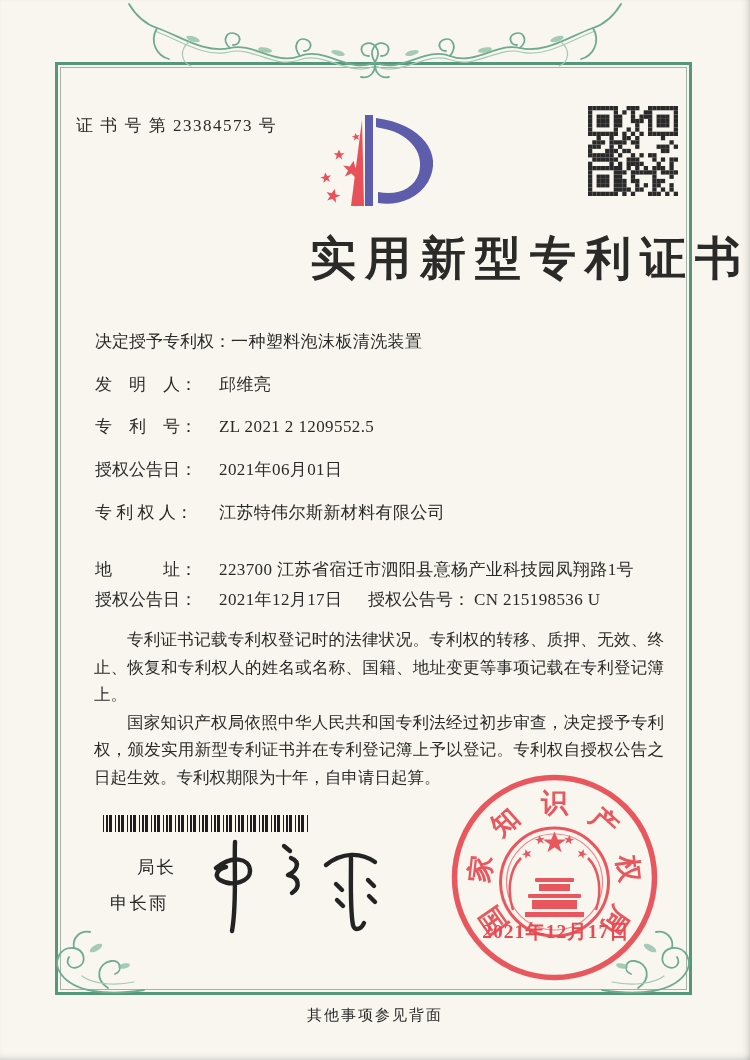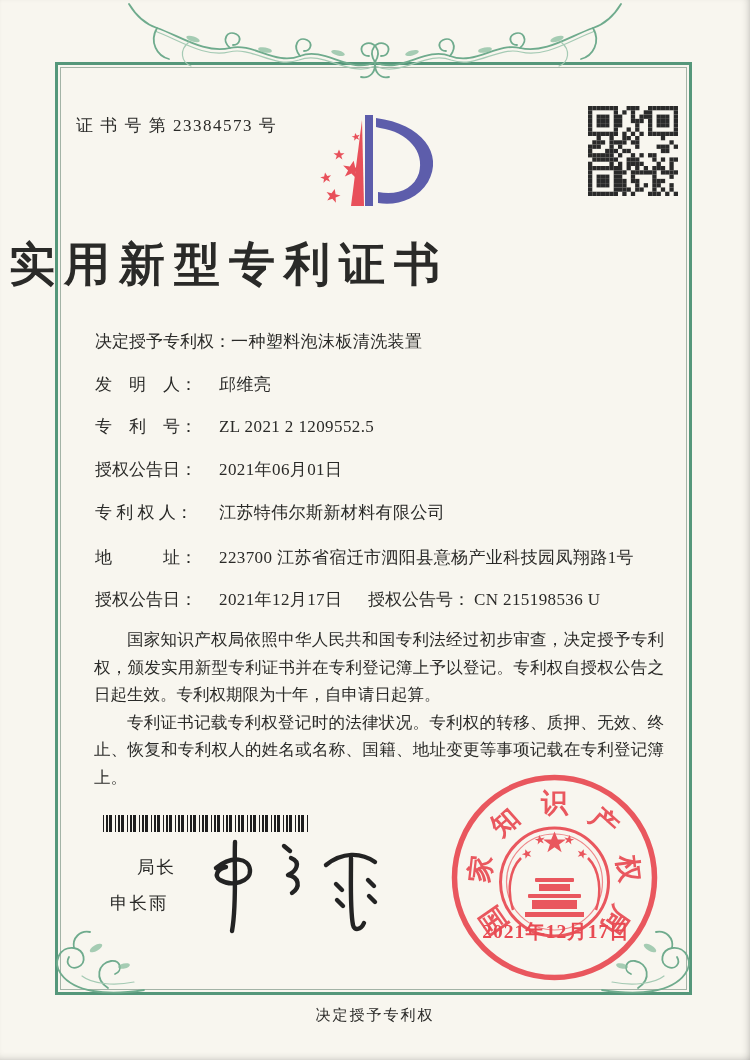--- a/index.html
+++ b/index.html
@@ -26,22 +26,22 @@
   #flourish-right{left:598px;top:926px;width:104px;height:74px;}
   .orn-stroke{fill:none;stroke:var(--ornament_green,#6fab8d);stroke-width:1.8;stroke-linecap:round;}
   .orn-stroke.lt{stroke:#a5cab4;stroke-width:1.2;}
   .orn-fill{fill:#8abd9f;opacity:.75;}
 
   
   #cert-no{position:absolute;left:76px;top:114px;font-size:17px;letter-spacing:1.5px;}
   #logo{position:absolute;left:298px;top:110px;width:175px;height:105px;}
   #qr{position:absolute;left:588px;top:106px;width:90px;height:90px;}
   #title{
-    position:absolute;left:0;right:0;top:228px;text-align:left;
-    font-size:46px;font-weight:600;letter-spacing:9px;text-indent:9px;margin-top:6px;
+    position:absolute;left:0;right:0;top:228px;text-align:right;
+    font-size:46px;font-weight:600;letter-spacing:9px;text-indent:9px;
   }
 
   
   #fields{position:absolute;left:95px;top:330px;width:575px;font-size:17px;}
   .field-row{position:absolute;left:0;white-space:nowrap;}
   .field-label{display:inline-block;min-width:124px;}
   .field-value{letter-spacing:.4px;}
   .grant-no{position:absolute;left:273px;top:0;white-space:nowrap;}
   .grant-no .field-label{min-width:0;margin-right:4px;}
 
@@ -394,34 +394,34 @@
     </div>
     <div class="field-row" style="top:85px">
       <span class="field-label">专　利　号：</span><span class="field-value">ZL 2021 2 1209552.5</span>
     </div>
     <div class="field-row" style="top:128px">
       <span class="field-label">授权公告日：</span><span class="field-value">2021年06月01日</span>
     </div>
     <div class="field-row" style="top:171px">
       <span class="field-label">专 利 权 人：</span><span class="field-value">江苏特伟尔斯新材料有限公司</span>
     </div>
-    <div class="field-row" style="top:216px">
+    <div class="field-row" style="top:228px">
       <span class="field-label">地　　　址：</span><span class="field-value">223700 江苏省宿迁市泗阳县意杨产业科技园凤翔路1号</span>
     </div>
     <div class="field-row" style="top:258px">
       <span class="field-label">授权公告日：</span><span class="field-value">2021年12月17日</span>
       <span class="grant-no">
         <span class="field-label">授权公告号：</span><span class="field-value">CN 215198536 U</span>
       </span>
     </div>
   </div>
 
   <div id="paragraphs">
+    <p>专利证书记载专利权登记时的法律状况。专利权的转移、质押、无效、终止、恢复和专利权人的姓名或名称、国籍、地址变更等事项记载在专利登记簿上。</p>
     <p>国家知识产权局依照中华人民共和国专利法经过初步审查，决定授予专利权，颁发实用新型专利证书并在专利登记簿上予以登记。专利权自授权公告之日起生效。专利权期限为十年，自申请日起算。</p>
-    <p>专利证书记载专利权登记时的法律状况。专利权的转移、质押、无效、终止、恢复和专利权人的姓名或名称、国籍、地址变更等事项记载在专利登记簿上。</p>
   </div>
 
   <div id="barcode">
       <span style="width:1px;margin-right:2px"></span>
       <span style="width:2px;margin-right:1px"></span>
       <span style="width:3px;margin-right:3px"></span>
       <span style="width:1px;margin-right:2px"></span>
       <span style="width:2px;margin-right:1px"></span>
       <span style="width:3px;margin-right:3px"></span>
       <span style="width:1px;margin-right:2px"></span>
@@ -510,15 +510,15 @@
         <rect x="81" y="124" width="53" height="4" rx="1"></rect>
         <rect x="85" y="130" width="45" height="9"></rect>
         <rect x="78" y="142" width="59" height="5"></rect>
       </g>
       <path class="seal-line" d="M66,140 C60,122 62,100 74,88" stroke-width="2.5"></path>
       <path class="seal-line" d="M149,140 C155,122 153,100 141,88" stroke-width="2.5"></path>
     </g>
   </svg>
   <div id="seal-date">2021年12月17日</div>
 
-  <div id="back-note">决定授予专利权</div>
+  <div id="back-note">其他事项参见背面</div>
 
 </div>
 
 </body></html>

